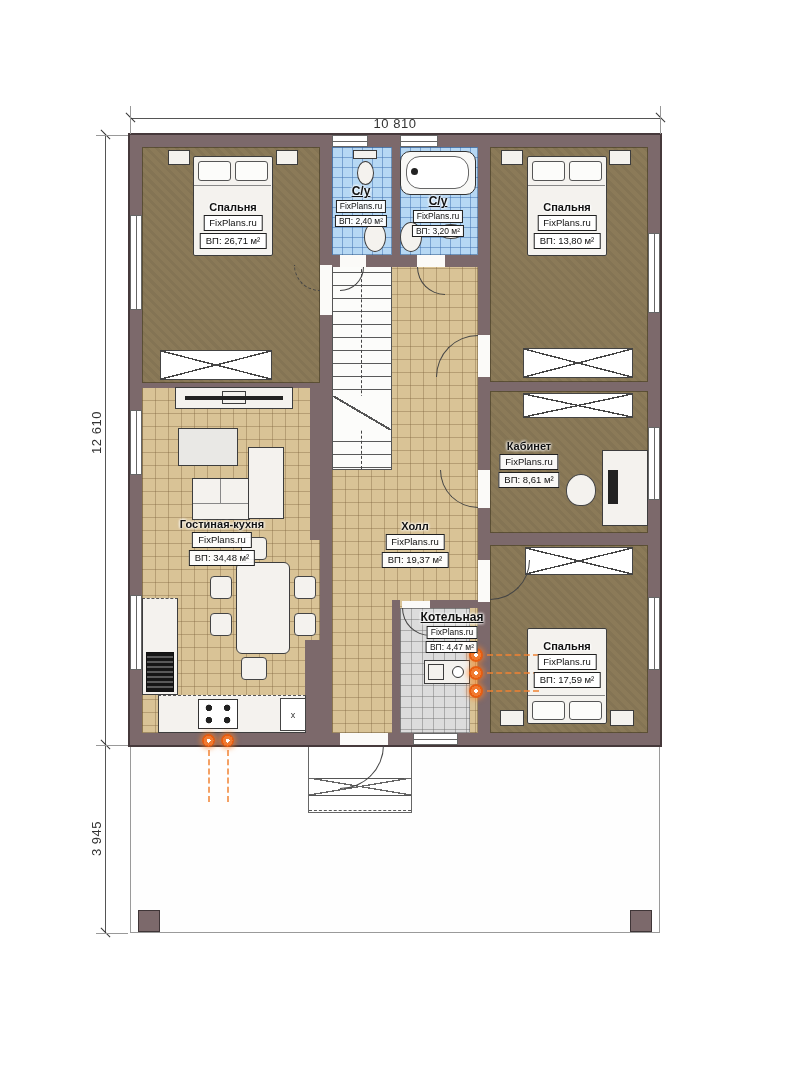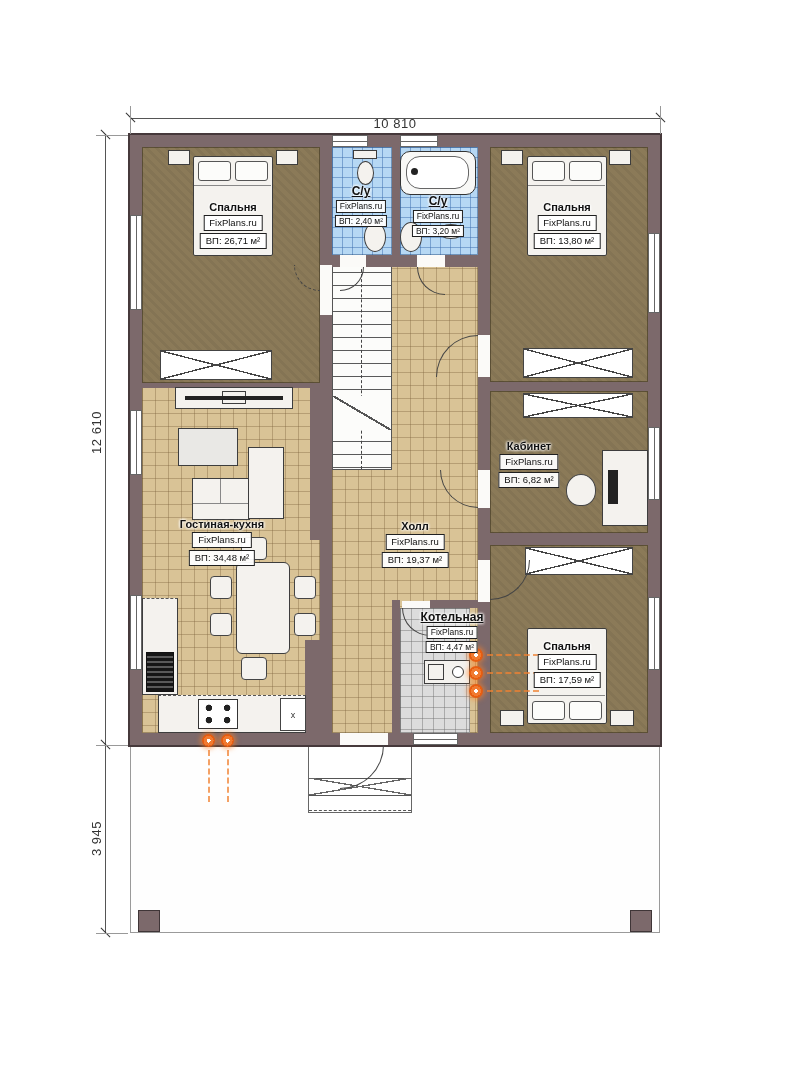--- a/index.html
+++ b/index.html
@@ -294,21 +294,21 @@
     <div class="tag">ВП: 34,48 м²</div>
   </div>
   <div class="room-label" style="left:415px;top:520px;">
     <div class="room-name">Холл</div>
     <div class="tag">FixPlans.ru</div>
     <div class="tag">ВП: 19,37 м²</div>
   </div>
   <div class="room-label" style="left:529px;top:440px;">
     <div class="room-name">Кабинет</div>
     <div class="tag">FixPlans.ru</div>
-    <div class="tag">ВП: 6,82 м²</div>
+    <div class="tag">ВП: 8,61 м²</div>
   </div>
   <div class="room-label small" style="left:452px;top:610px;">
     <div class="room-name">Котельная</div>
     <div class="tag">FixPlans.ru</div>
     <div class="tag">ВП: 4,47 м²</div>
   </div>
   <div class="room-label" style="left:567px;top:640px;">
     <div class="room-name">Спальня</div>
     <div class="tag">FixPlans.ru</div>
     <div class="tag">ВП: 17,59 м²</div>

